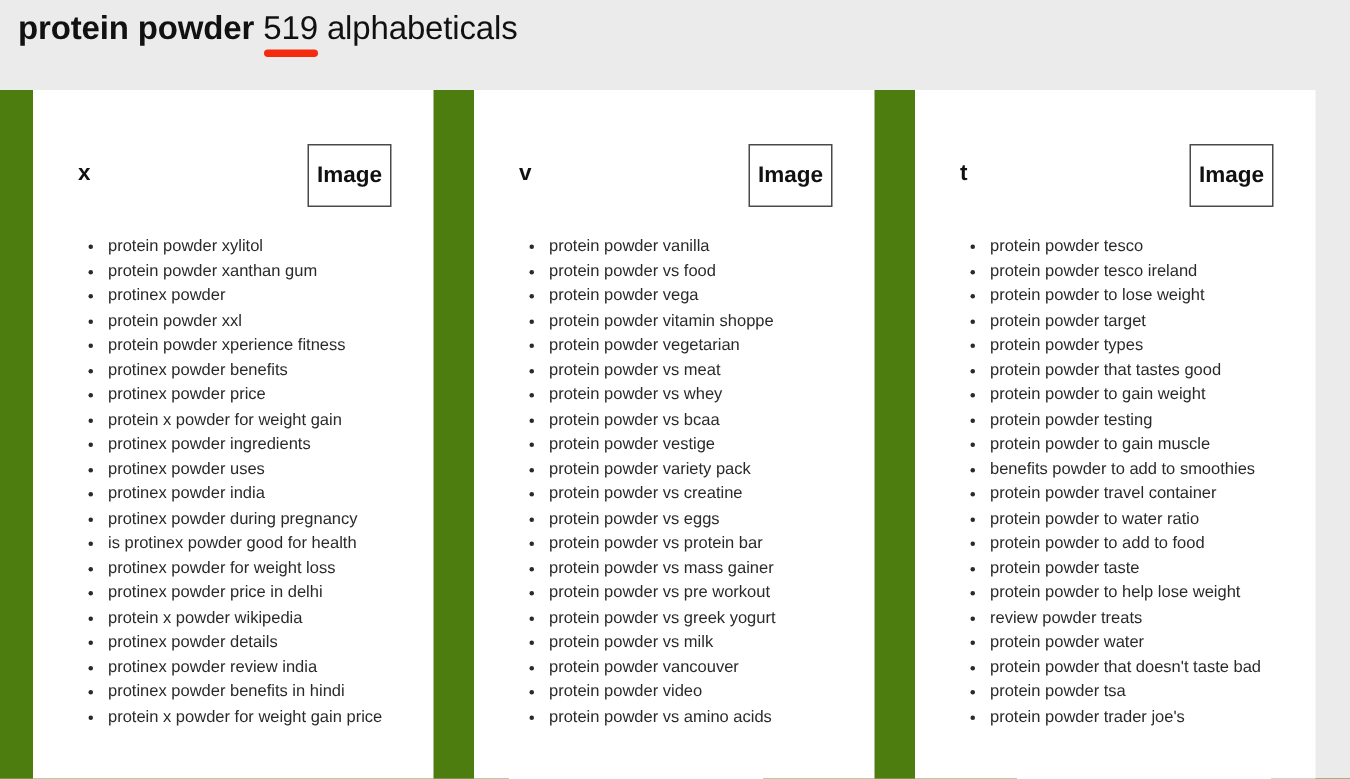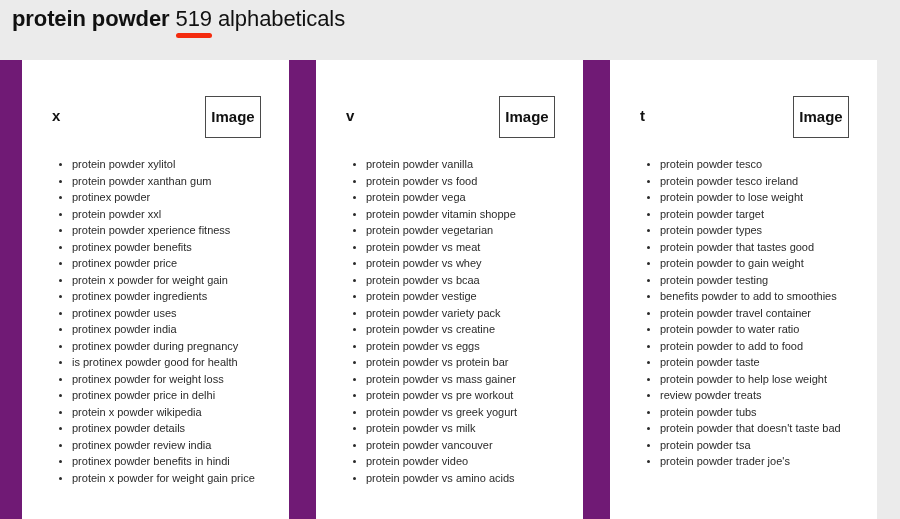--- a/index.html
+++ b/index.html
@@ -12,21 +12,21 @@
     overflow: hidden;
     background: #ebebeb;
     font-family: "Liberation Sans", sans-serif;
     -webkit-font-smoothing: antialiased;
   }
 
   #page {
     position: relative;
     width: 746px;
     height: 519px;
-    background: #701a75;
+    background: #4d7c0f;
   }
 
   
   #page-header {
     position: absolute;
     left: 0;
     top: 0;
     width: 900px;
     height: 60px;
     background: #ebebeb;
@@ -231,28 +231,29 @@
       </div>
       <ul class="term-list">
         <li class="term-item">protein powder tesco</li>
         <li class="term-item">protein powder tesco ireland</li>
         <li class="term-item">protein powder to lose weight</li>
         <li class="term-item">protein powder target</li>
         <li class="term-item">protein powder types</li>
         <li class="term-item">protein powder that tastes good</li>
         <li class="term-item">protein powder to gain weight</li>
         <li class="term-item">protein powder testing</li>
+        <li class="term-item">protein powder to gain muscle</li>
         <li class="term-item">benefits powder to add to smoothies</li>
         <li class="term-item">protein powder travel container</li>
         <li class="term-item">protein powder to water ratio</li>
         <li class="term-item">protein powder to add to food</li>
         <li class="term-item">protein powder taste</li>
         <li class="term-item">protein powder to help lose weight</li>
         <li class="term-item">review powder treats</li>
-        <li class="term-item">protein powder tubs</li>
+        <li class="term-item">protein powder water</li>
         <li class="term-item">protein powder that doesn't taste bad</li>
         <li class="term-item">protein powder tsa</li>
         <li class="term-item">protein powder trader joe's</li>
       </ul>
     </div>
 
   </div>
 </div>
 
 </body></html>

